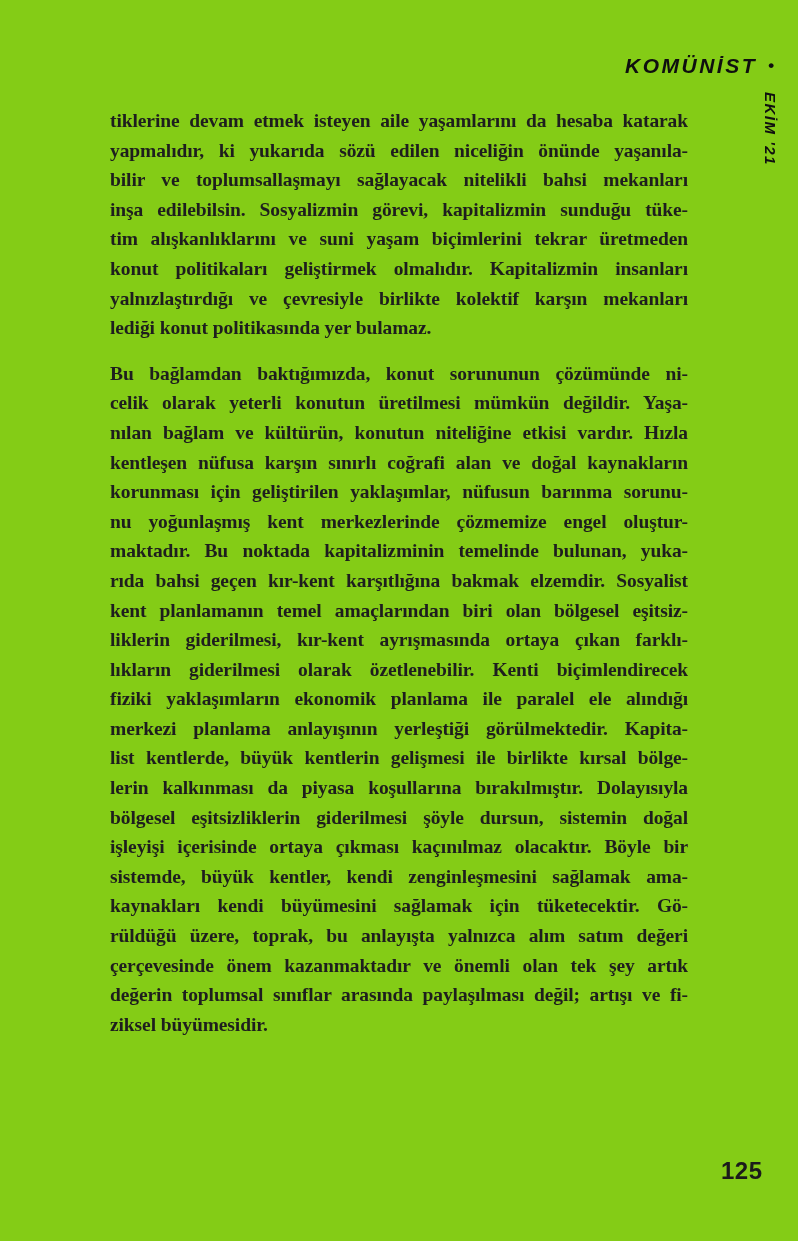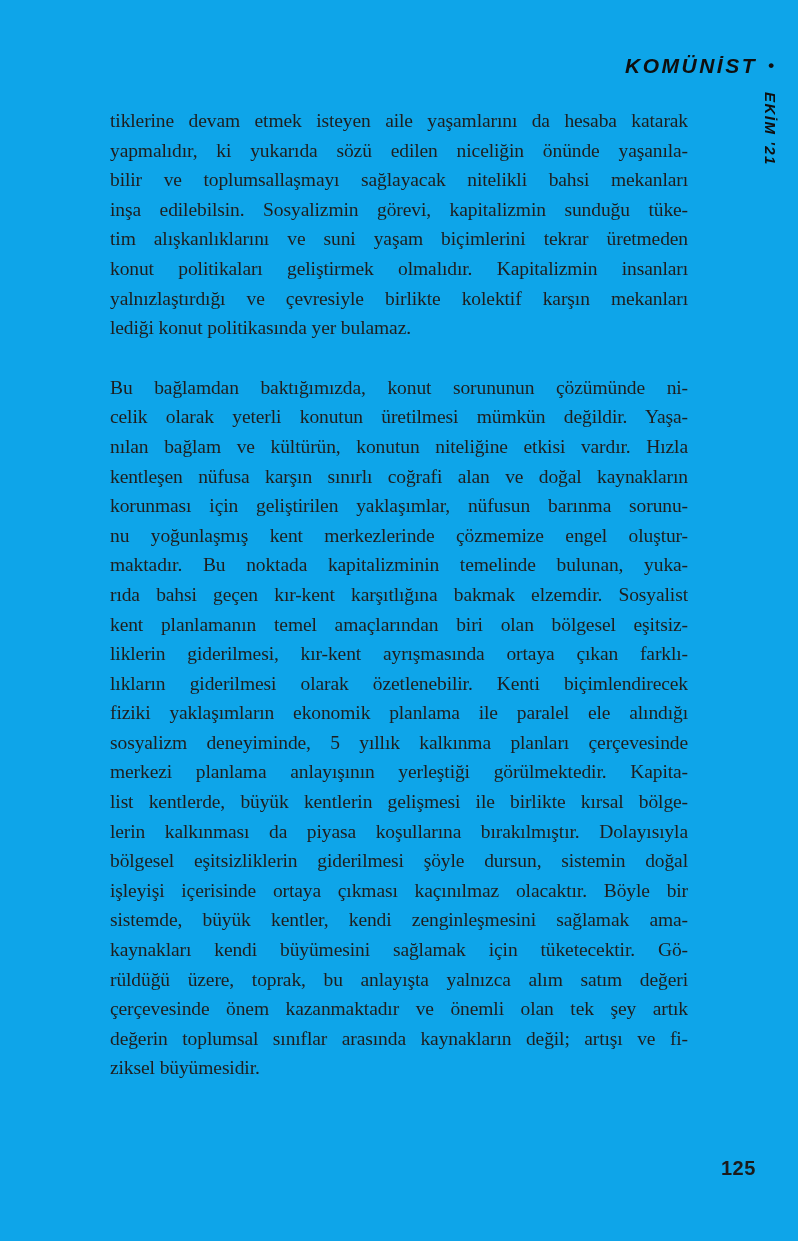--- a/index.html
+++ b/index.html
@@ -2,21 +2,21 @@
 <html><head>
 <meta charset="utf-8">
 <style>
   html, body { margin: 0; padding: 0; }
   body { background: #888; }
   .page {
     position: relative;
     width: 798px;
     height: 1241px;
     margin: 0 auto;
-    background: #0ea5e9;
+    background: #84cc16;
     overflow: hidden;
     font-family: "Liberation Serif", serif;
   }
 
   
   .masthead {
     position: absolute;
     top: 54px;
     right: 24px;
     display: flex;
@@ -54,41 +54,42 @@
   
   .text-block {
     position: absolute;
     left: 110px;
     top: 106px;
     width: 578px;
     color: #1e1e1e;
     font-size: 19.5px;
     letter-spacing: -0.1px;
   }
-  .para + .para { margin-top: 30px; }
+  .para + .para { margin-top: 16px; }
   .line {
     height: 29.6px;
     line-height: 29.6px;
     overflow: hidden;
     text-align: justify;
     text-align-last: justify;
     white-space: normal;
+    font-weight: bold;
   }
   .line.last {
     text-align-last: left;
   }
 
   
   .page-number {
     position: absolute;
     left: 721px;
     top: 1157px;
     font-family: "Liberation Sans", sans-serif;
     font-weight: 700;
-    font-size: 20px;
+    font-size: 24px;
     letter-spacing: 0.5px;
     color: #1b1b1b;
   }
 </style>
 </head>
 <body>
 
 <div class="page">
 
   <div class="masthead">
@@ -115,30 +116,29 @@
         <div class="line">nılan bağlam ve kültürün, konutun niteliğine etkisi vardır. Hızla</div>
         <div class="line">kentleşen nüfusa karşın sınırlı coğrafi alan ve doğal kaynakların</div>
         <div class="line">korunması için geliştirilen yaklaşımlar, nüfusun barınma sorunu-</div>
         <div class="line">nu yoğunlaşmış kent merkezlerinde çözmemize engel oluştur-</div>
         <div class="line">maktadır. Bu noktada kapitalizminin temelinde bulunan, yuka-</div>
         <div class="line">rıda bahsi geçen kır-kent karşıtlığına bakmak elzemdir. Sosyalist</div>
         <div class="line">kent planlamanın temel amaçlarından biri olan bölgesel eşitsiz-</div>
         <div class="line">liklerin giderilmesi, kır-kent ayrışmasında ortaya çıkan farklı-</div>
         <div class="line">lıkların giderilmesi olarak özetlenebilir. Kenti biçimlendirecek</div>
         <div class="line">fiziki yaklaşımların ekonomik planlama ile paralel ele alındığı</div>
-        <div class="line">sosyalizm deneyiminde, 5 yıllık kalkınma planları çerçevesinde</div>
         <div class="line">merkezi planlama anlayışının yerleştiği görülmektedir. Kapita-</div>
         <div class="line">list kentlerde, büyük kentlerin gelişmesi ile birlikte kırsal bölge-</div>
         <div class="line">lerin kalkınması da piyasa koşullarına bırakılmıştır. Dolayısıyla</div>
         <div class="line">bölgesel eşitsizliklerin giderilmesi şöyle dursun, sistemin doğal</div>
         <div class="line">işleyişi içerisinde ortaya çıkması kaçınılmaz olacaktır. Böyle bir</div>
         <div class="line">sistemde, büyük kentler, kendi zenginleşmesini sağlamak ama-</div>
         <div class="line">kaynakları kendi büyümesini sağlamak için tüketecektir. Gö-</div>
         <div class="line">rüldüğü üzere, toprak, bu anlayışta yalnızca alım satım değeri</div>
         <div class="line">çerçevesinde önem kazanmaktadır ve önemli olan tek şey artık</div>
-        <div class="line">değerin toplumsal sınıflar arasında kaynakların değil; artışı ve fi-</div>
+        <div class="line">değerin toplumsal sınıflar arasında paylaşılması değil; artışı ve fi-</div>
         <div class="line last">ziksel büyümesidir.</div>
       </div>
     </div>
 
   <div class="page-number">125</div>
 
 </div>
 
 </body></html>

